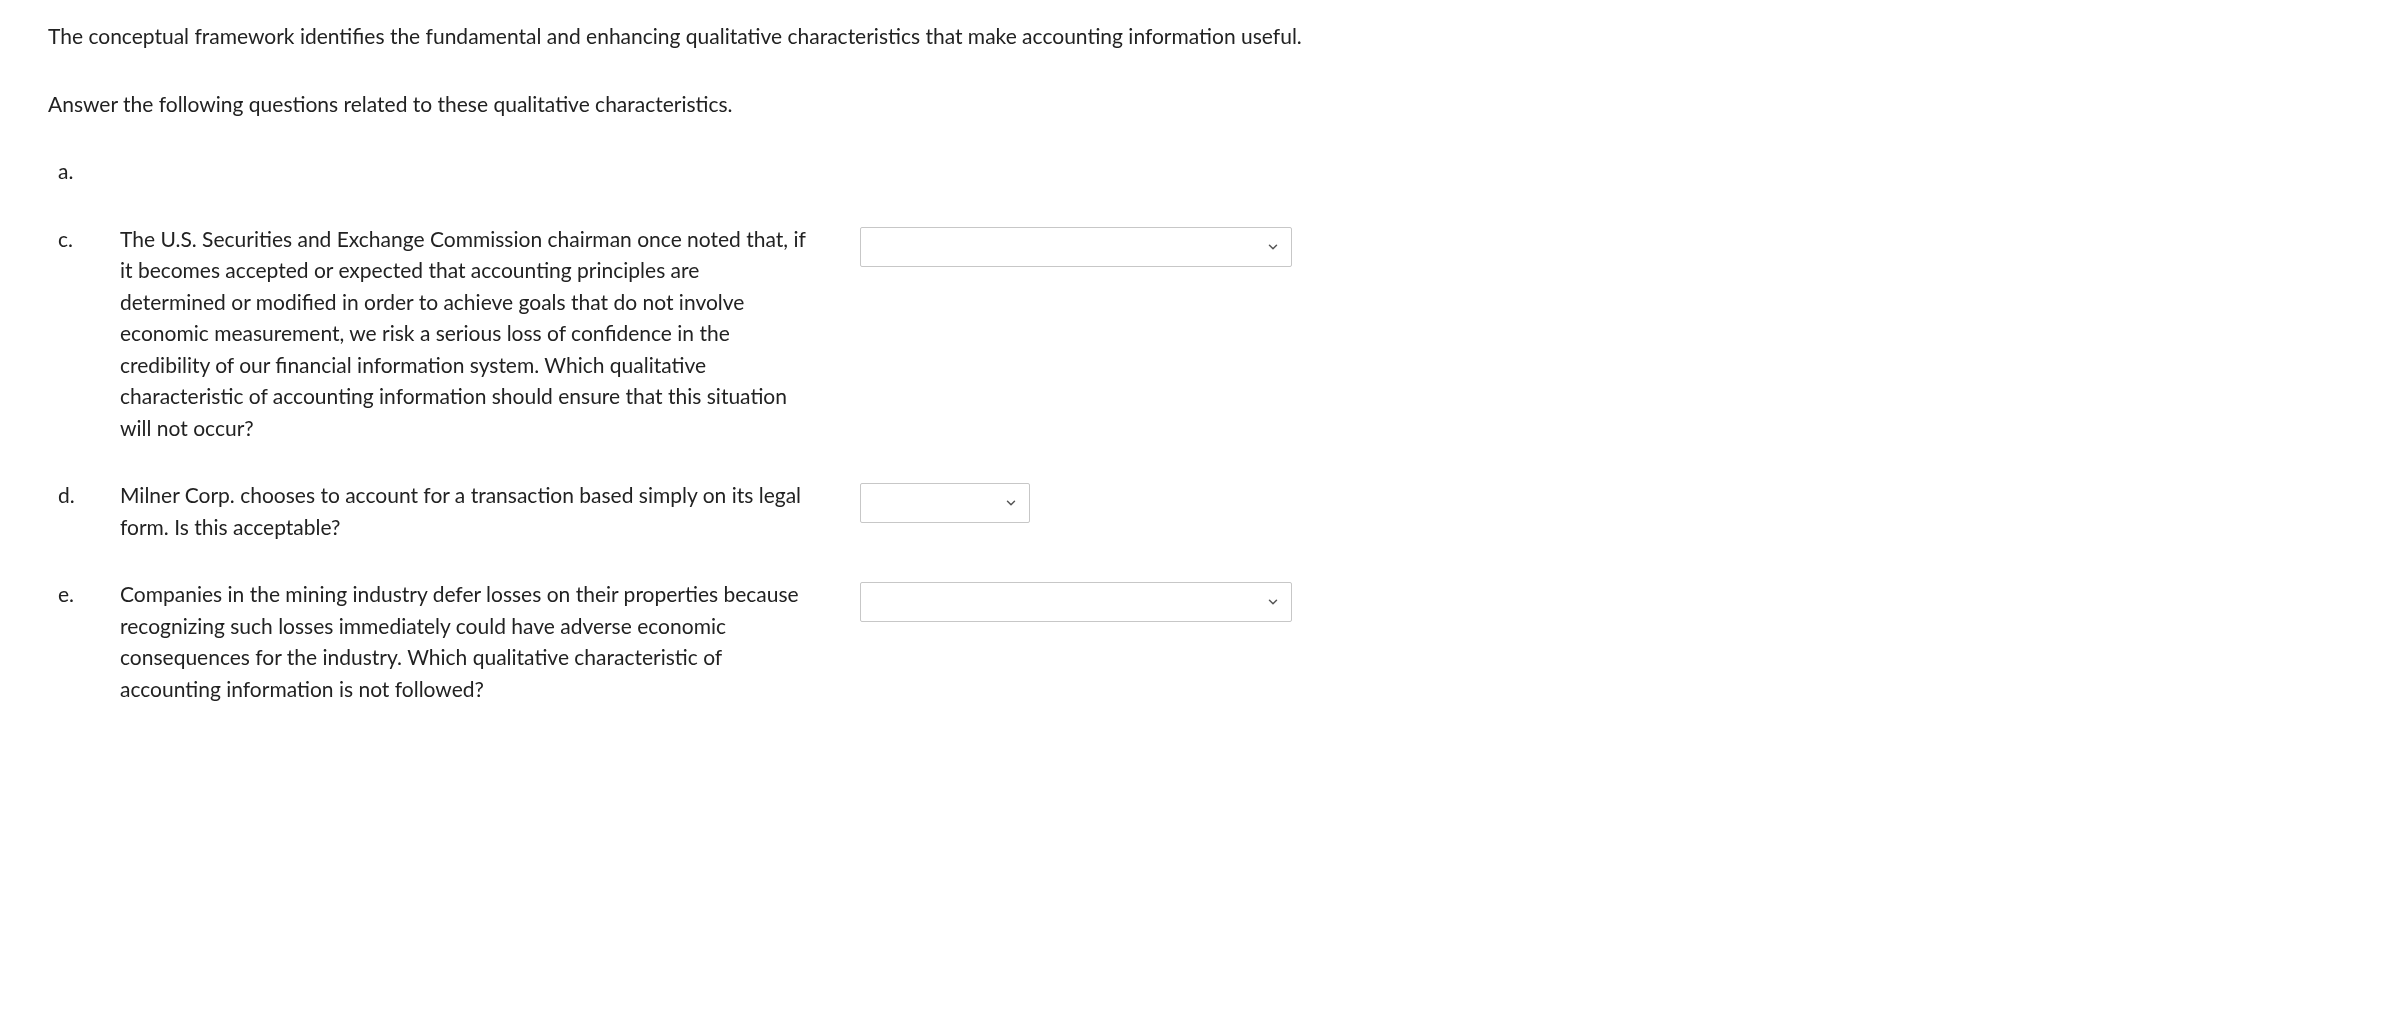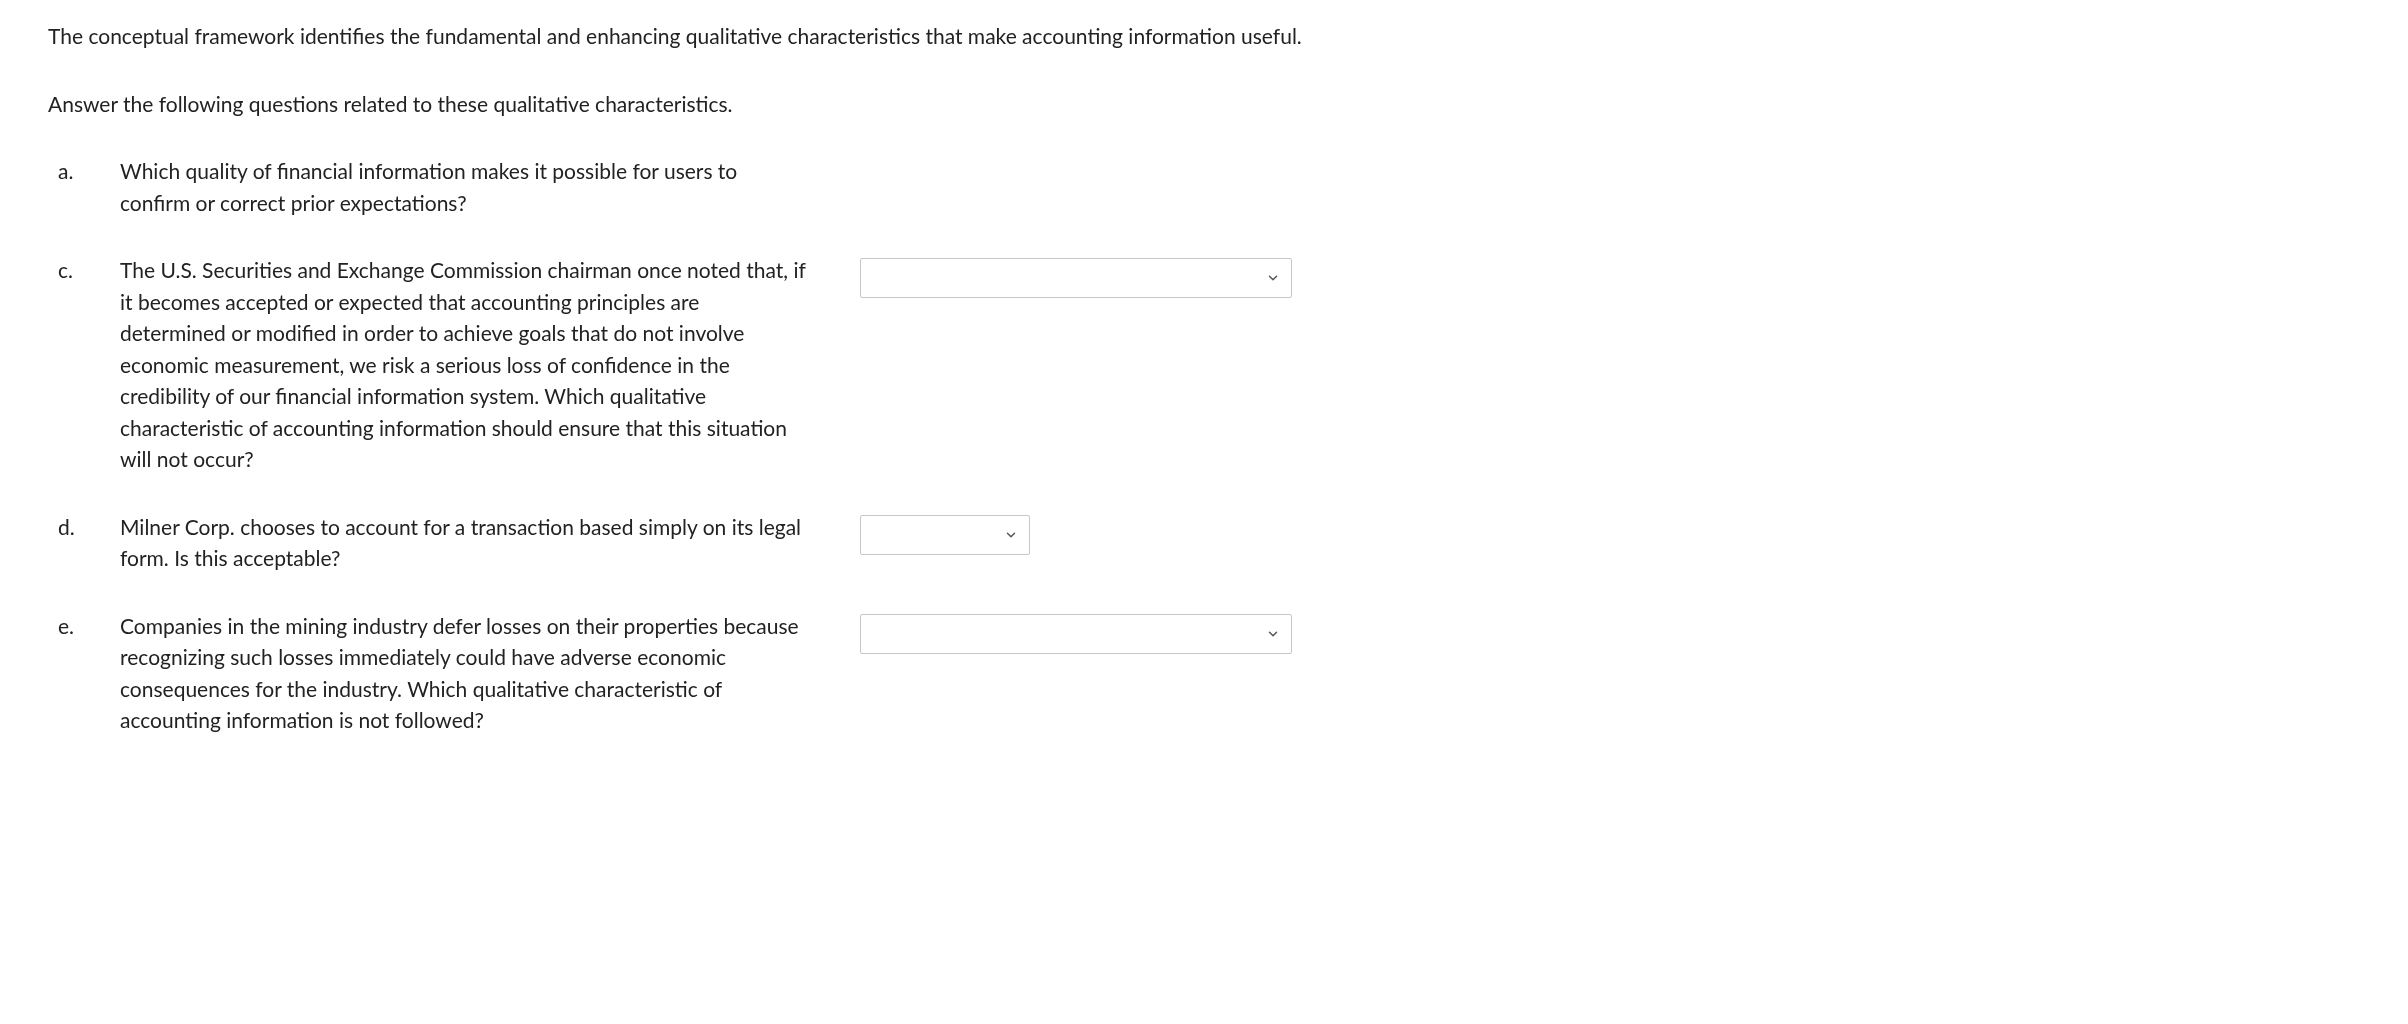--- a/index.html
+++ b/index.html
@@ -94,21 +94,20 @@
 <div class="intro">
   <p>The conceptual framework identifies the fundamental and enhancing qualitative characteristics that make accounting information useful.</p>
 </div>
 
 <div class="prompt">Answer the following questions related to these qualitative characteristics.</div>
 
 <div class="question-list">
 
   <div class="question-row">
     <div class="q-label">a.</div>
-    <div class="q-text">Which quality of financial information makes it possible for users to confirm or correct prior expectations?</div>
   </div>
 
   <div class="question-row">
     <div class="q-label">c.</div>
     <div class="q-text">The U.S. Securities and Exchange Commission chairman once noted that, if it becomes accepted or expected that accounting principles are determined or modified in order to achieve goals that do not involve economic measurement, we risk a serious loss of confidence in the credibility of our financial information system. Which qualitative characteristic of accounting information should ensure that this situation will not occur?</div>
     <div class="q-answer">
       <div class="select-wrap size-c">
         <div class="select-box">
           <span></span>
         </div>

